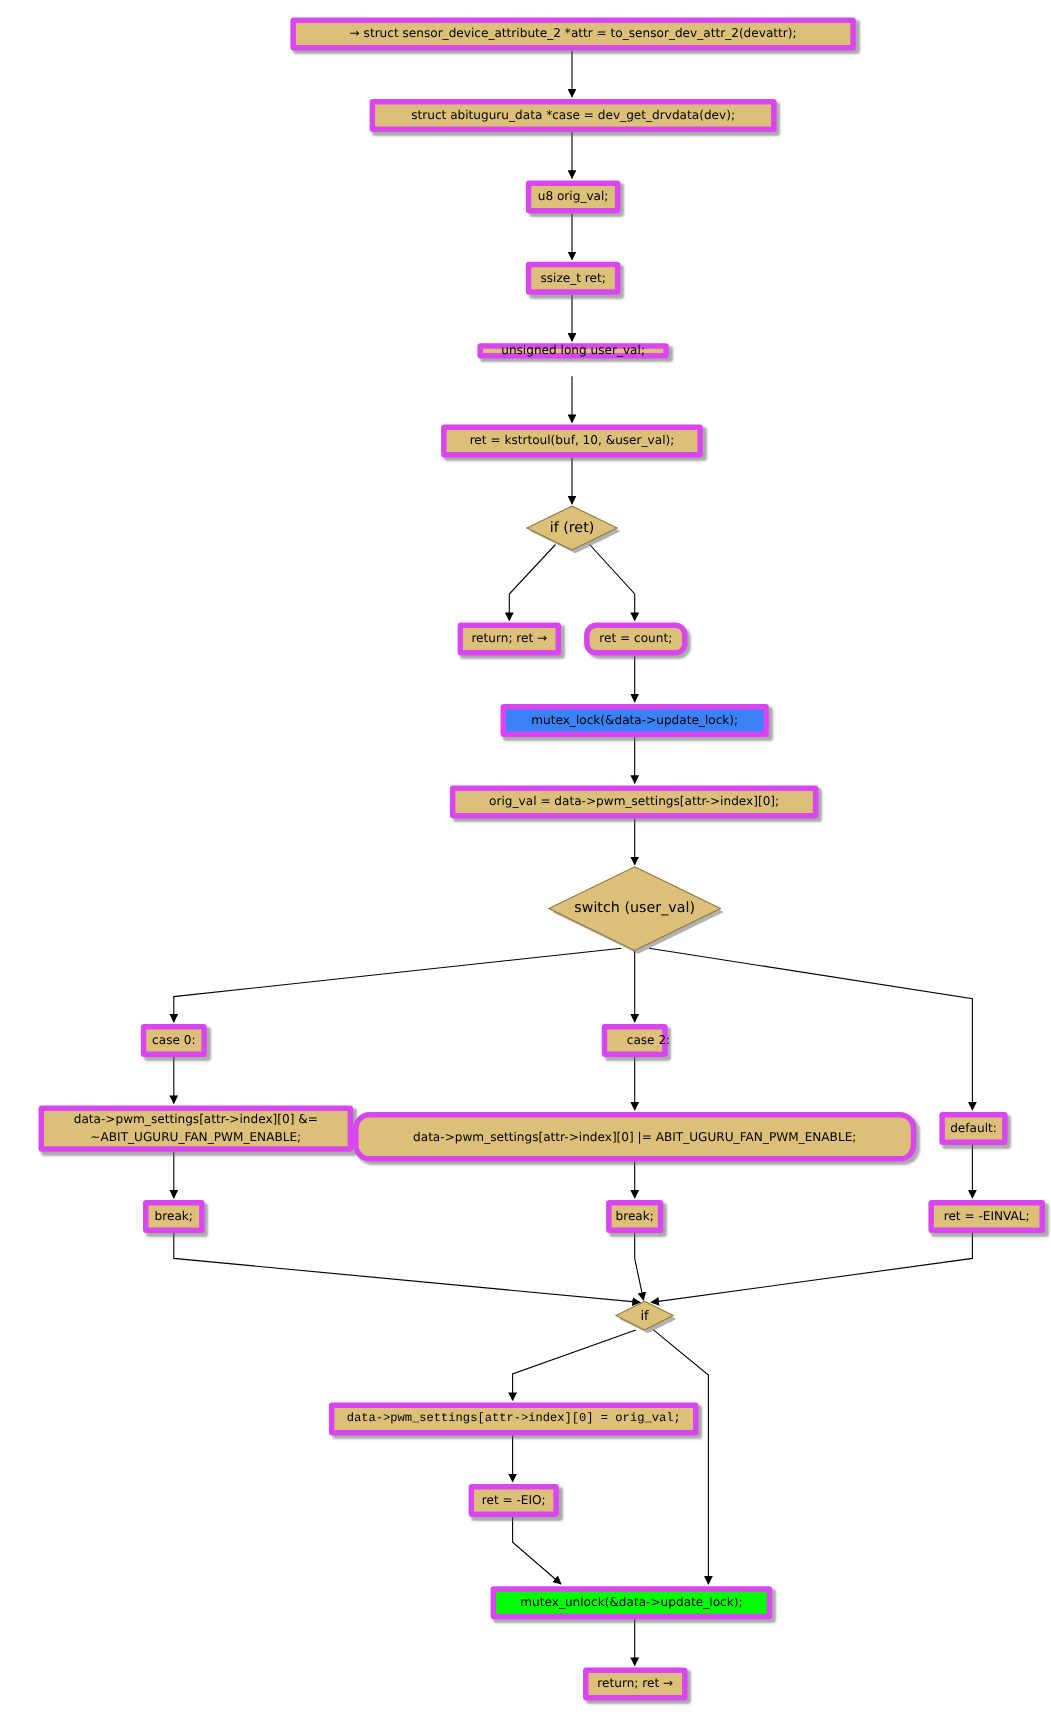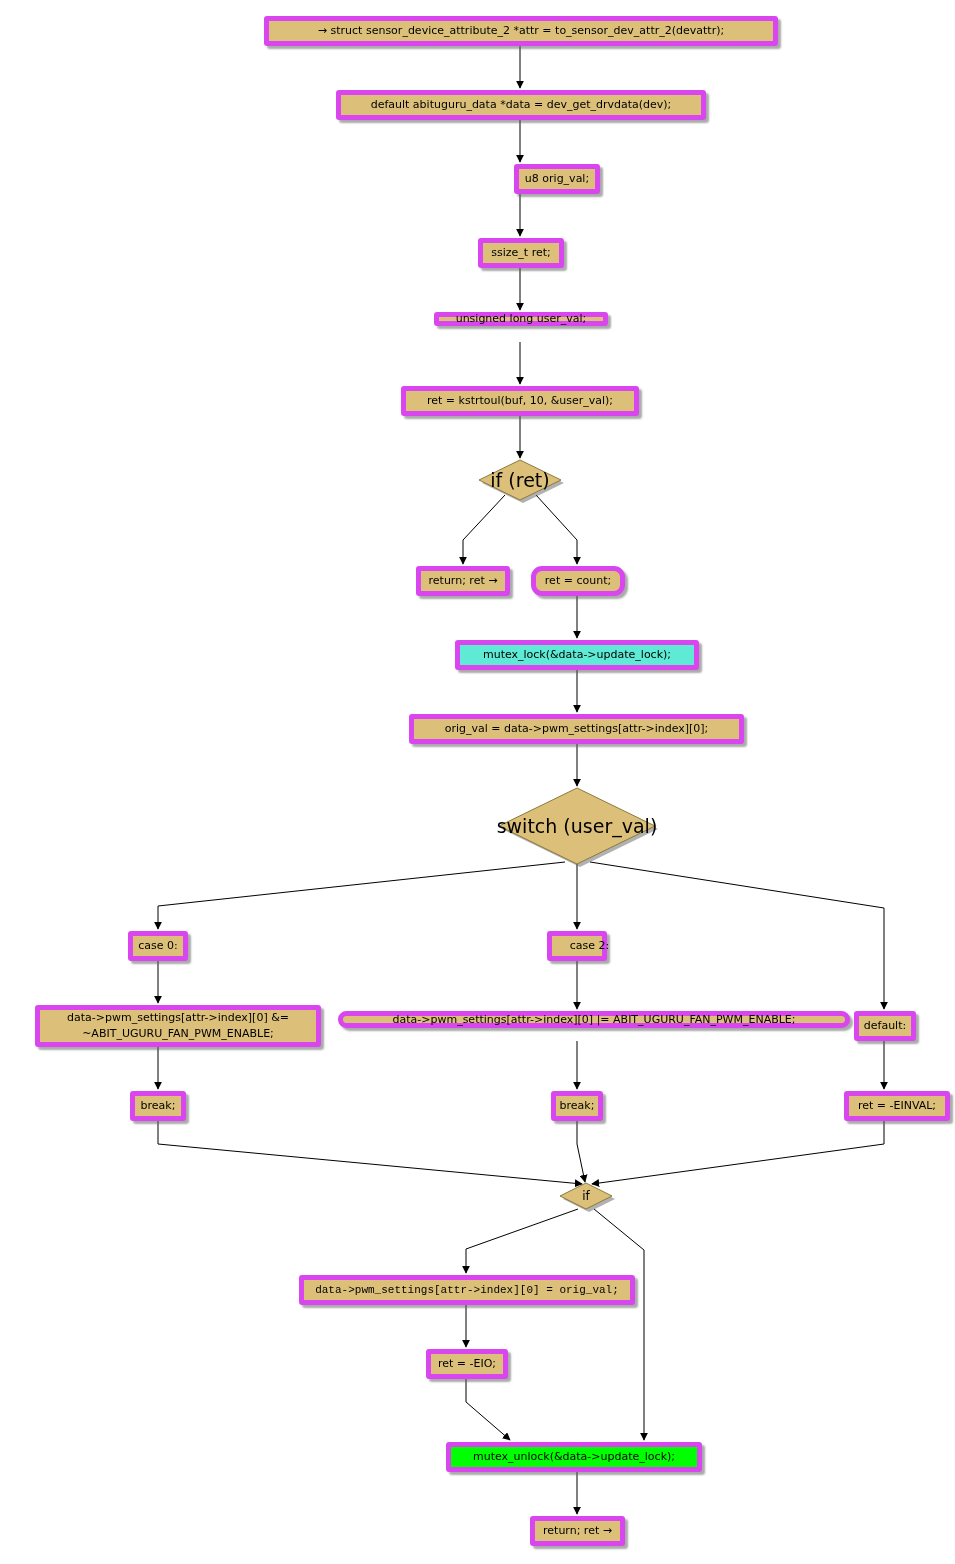--- a/index.html
+++ b/index.html
@@ -3,23 +3,23 @@
 <meta charset="utf-8">
 <style>
   html, body { margin: 0; padding: 0; background: #ffffff; }
   body { width: 955px; height: 1564px; position: relative; overflow: hidden;
          font-family: "DejaVu Sans", "Liberation Sans", sans-serif; }
   #diagram { position: absolute; left: 0; top: 0; }
   .node-box { position: absolute; background: #dcc07a; border: 5px solid #d946ef;
               border-radius: 3px; box-shadow: 3px 3px 2px rgba(100,100,100,0.55);
               box-sizing: border-box; display: flex; align-items: center; justify-content: center;
               text-align: center; font-size: 11px; color: #000; line-height: 16px; white-space: pre; }
-  .node-box.red { background: #5eead4; }
+  .node-box.red { background: #3b82f6; }
   .node-box.green { background: #00ff00; }
-  .diamond-label { position: absolute; font-size: 19px; color: #000; text-align: center;
+  .diamond-label { position: absolute; font-size: 13px; color: #000; text-align: center;
                    transform: translate(-50%, -50%); white-space: pre; }
 </style>
 </head>
 <body>
 
 <svg id="diagram" width="955" height="1564" xmlns="http://www.w3.org/2000/svg">
   <defs>
     <marker id="arrow" viewBox="0 0 10 10" refX="9" refY="5" markerWidth="8" markerHeight="8" orient="auto">
       <path d="M0,0 L10,5 L0,10 z" fill="#000"></path>
     </marker>
@@ -58,35 +58,35 @@
       <polygon points="520,460 561,480 520,500 479,480" fill="#dcc07a" stroke="#8a7a3c"></polygon>
       <polygon points="580,791 658,829 580,867 502,829" fill="rgba(100,100,100,0.5)"></polygon>
       <polygon points="577,788 655,826 577,864 499,826" fill="#dcc07a" stroke="#8a7a3c"></polygon>
       <polygon points="589,1186 615,1199 589,1212 563,1199" fill="rgba(100,100,100,0.5)"></polygon>
       <polygon points="586,1183 612,1196 586,1209 560,1196" fill="#dcc07a" stroke="#8a7a3c"></polygon>
     </g>
 </svg>
 
 <div id="nodes">
     <div class="node-box" style="left: 264px; top: 16px; width: 514px; height: 30px;">→ struct sensor_device_attribute_2 *attr = to_sensor_dev_attr_2(devattr);</div>
-    <div class="node-box" style="left: 336px; top: 90px; width: 370px; height: 30px;">default abituguru_data *data = dev_get_drvdata(dev);</div>
-    <div class="node-box" style="left: 478px; top: 164px; width: 86px; height: 30px; margin-left: 36px;">u8 orig_val;</div>
+    <div class="node-box" style="left: 336px; top: 90px; width: 370px; height: 30px;">struct abituguru_data *case = dev_get_drvdata(dev);</div>
+    <div class="node-box" style="left: 478px; top: 164px; width: 86px; height: 30px;">u8 orig_val;</div>
     <div class="node-box" style="left: 478px; top: 238px; width: 86px; height: 30px;">ssize_t ret;</div>
     <div class="node-box" style="left: 434px; top: 312px; width: 174px; height: 14px;">unsigned long user_val;</div>
     <div class="node-box" style="left: 401px; top: 386px; width: 238px; height: 30px;">ret = kstrtoul(buf, 10, &amp;user_val);</div>
     <div class="node-box" style="left: 416px; top: 566px; width: 94px; height: 30px;">return; ret →</div>
     <div class="node-box" style="left: 531px; top: 566px; width: 94px; height: 30px; border-radius: 11px;">ret = count;</div>
     <div class="node-box red" style="left: 455px; top: 640px; width: 244px; height: 30px;">mutex_lock(&amp;data-&gt;update_lock);</div>
     <div class="node-box" style="left: 409px; top: 714px; width: 335px; height: 30px;">orig_val = data-&gt;pwm_settings[attr-&gt;index][0];</div>
     <div class="node-box" style="left: 128px; top: 931px; width: 60px; height: 30px;">case 0:</div>
     <div class="node-box" style="left: 15px; top: 1005px; width: 286px; height: 42px; margin-left: 20px;">data-&gt;pwm_settings[attr-&gt;index][0] &amp;=
 ~ABIT_UGURU_FAN_PWM_ENABLE;</div>
     <div class="node-box" style="left: 130px; top: 1091px; width: 56px; height: 30px;">break;</div>
     <div class="node-box" style="left: 547px; top: 931px; width: 60px; height: 30px; padding-left: 25px;">case 2:</div>
-    <div class="node-box" style="left: 338px; top: 1011px; width: 512px; height: 17px; border-radius: 15px;">data-&gt;pwm_settings[attr-&gt;index][0] |= ABIT_UGURU_FAN_PWM_ENABLE;</div>
+    <div class="node-box" style="left: 321px; top: 1011px; width: 512px; height: 45px; border-radius: 15px;">data-&gt;pwm_settings[attr-&gt;index][0] |= ABIT_UGURU_FAN_PWM_ENABLE;</div>
     <div class="node-box" style="left: 551px; top: 1091px; width: 52px; height: 30px;">break;</div>
     <div class="node-box" style="left: 854px; top: 1011px; width: 62px; height: 30px;">default:</div>
     <div class="node-box" style="left: 832px; top: 1091px; width: 106px; height: 30px; margin-left: 12px;">ret = -EINVAL;</div>
     <div class="node-box" style="left: 299px; top: 1275px; width: 336px; height: 30px; font-family: Liberation Mono, monospace;">data-&gt;pwm_settings[attr-&gt;index][0] = orig_val;</div>
     <div class="node-box" style="left: 426px; top: 1349px; width: 82px; height: 30px;">ret = -EIO;</div>
     <div class="node-box green" style="left: 446px; top: 1442px; width: 256px; height: 30px;">mutex_unlock(&amp;data-&gt;update_lock);</div>
     <div class="node-box" style="left: 530px; top: 1516px; width: 95px; height: 30px;">return; ret →</div>
     <div class="diamond-label" style="left: 520px; top: 480px;">if (ret)</div>
     <div class="diamond-label" style="left: 577px; top: 826px;">switch (user_val)</div>
     <div class="diamond-label" style="left: 586px; top: 1196px; font-size: 12px;">if</div>

